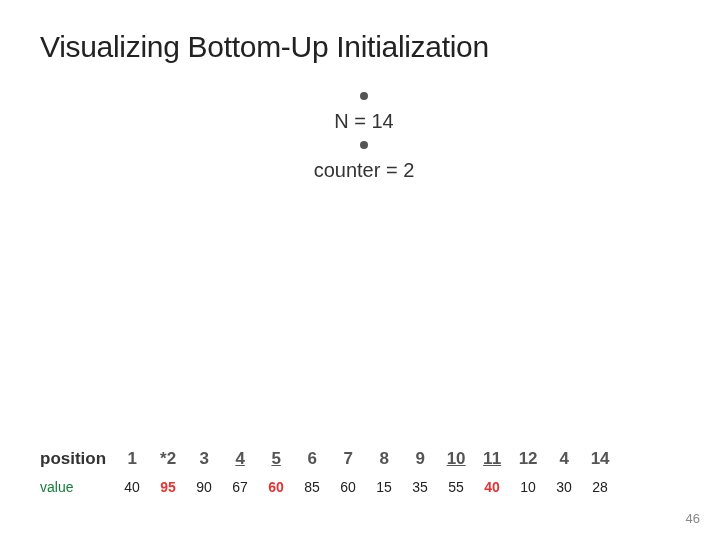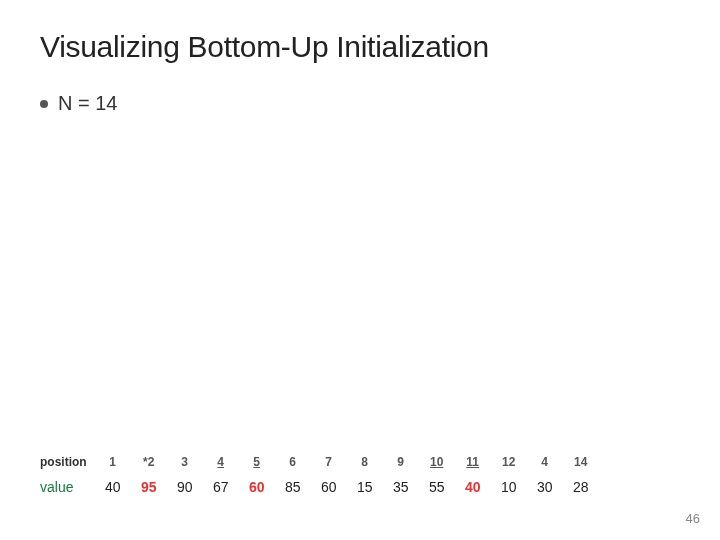--- a/index.html
+++ b/index.html
@@ -30,20 +30,21 @@
       list-style: none;
       margin-bottom: auto;
     }
     .bullets li {
       font-size: 20px;
       color: #333;
       margin-bottom: 8px;
       display: flex;
       align-items: center;
       gap: 10px;
+      flex-direction: column;
     }
     .bullet-dot {
       display: inline-block;
       width: 8px;
       height: 8px;
       background: #555;
       border-radius: 50%;
       flex-shrink: 0;
     }
     .table-section {
@@ -55,21 +56,21 @@
       font-size: 14px;
     }
     table td {
       padding: 5px 8px;
       text-align: center;
       min-width: 36px;
     }
     .row-header td {
       font-weight: 600;
       color: #555;
-      font-size: 12px;
+      font-size: 17px;
     }
     .row-header td:first-child {
       font-weight: 700;
       color: #333;
       text-align: left;
       padding-left: 0;
     }
     .row-value td:first-child {
       font-weight: 400;
       color: #15803d;
@@ -89,20 +90,24 @@
 </head>
 <body>
 
 <div class="slide">
   <h1 class="title">Visualizing Bottom-Up Initialization</h1>
 
   <ul class="bullets">
     <li>
       <span class="bullet-dot"></span>
       <span>N = 14</span>
+    </li>
+    <li>
+      <span class="bullet-dot"></span>
+      <span>counter = 2</span>
     </li>
   </ul>
 
   <div class="table-section">
     <table>
       <tbody>
           <tr class="row-header">
         <td><strong>position</strong></td>
         <td>1</td>
         <td style="font-weight:700;">*2</td>

